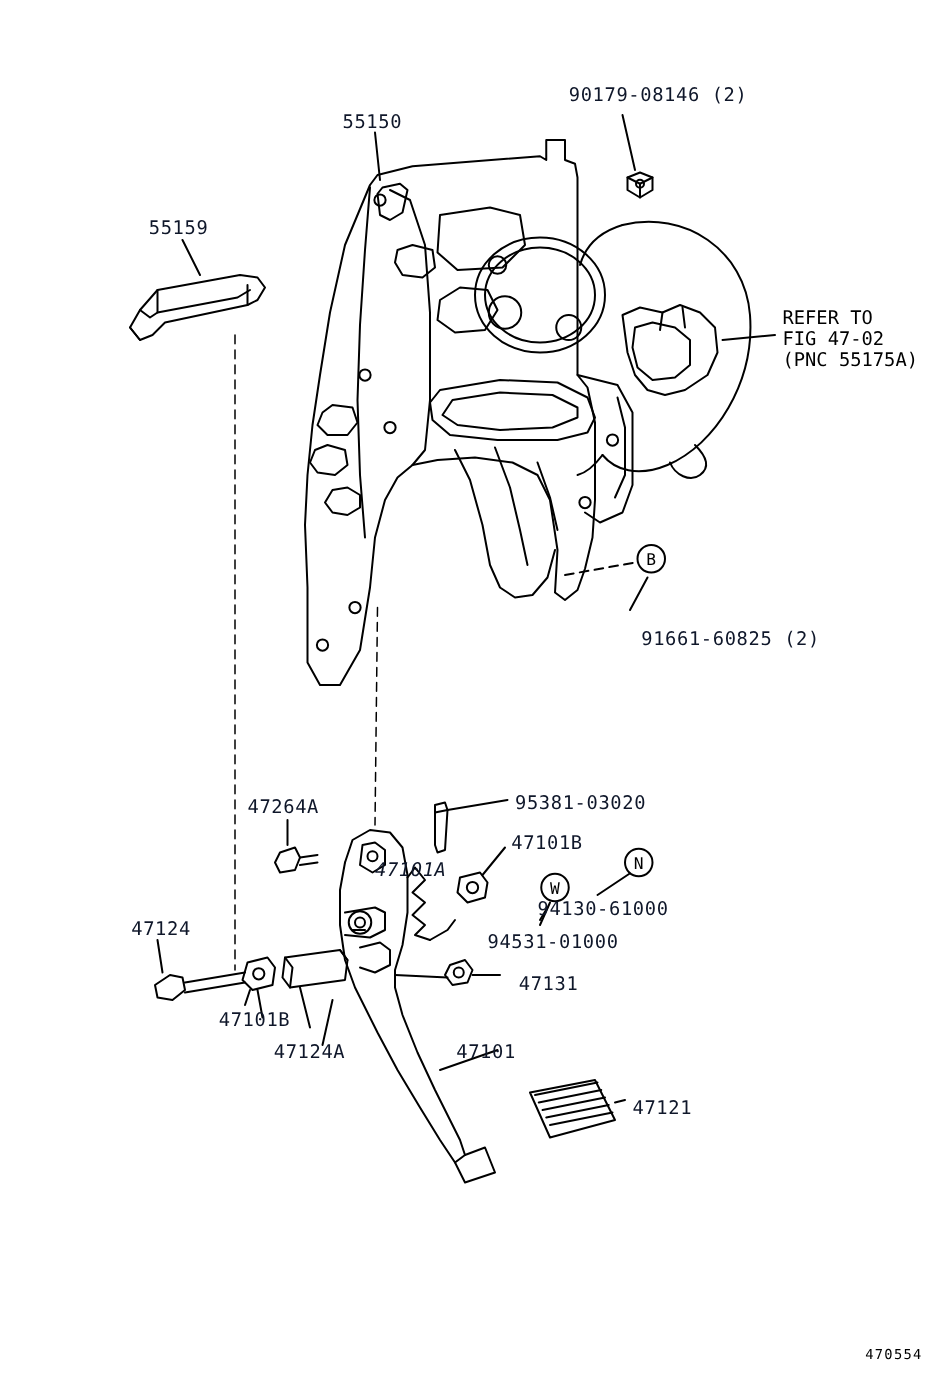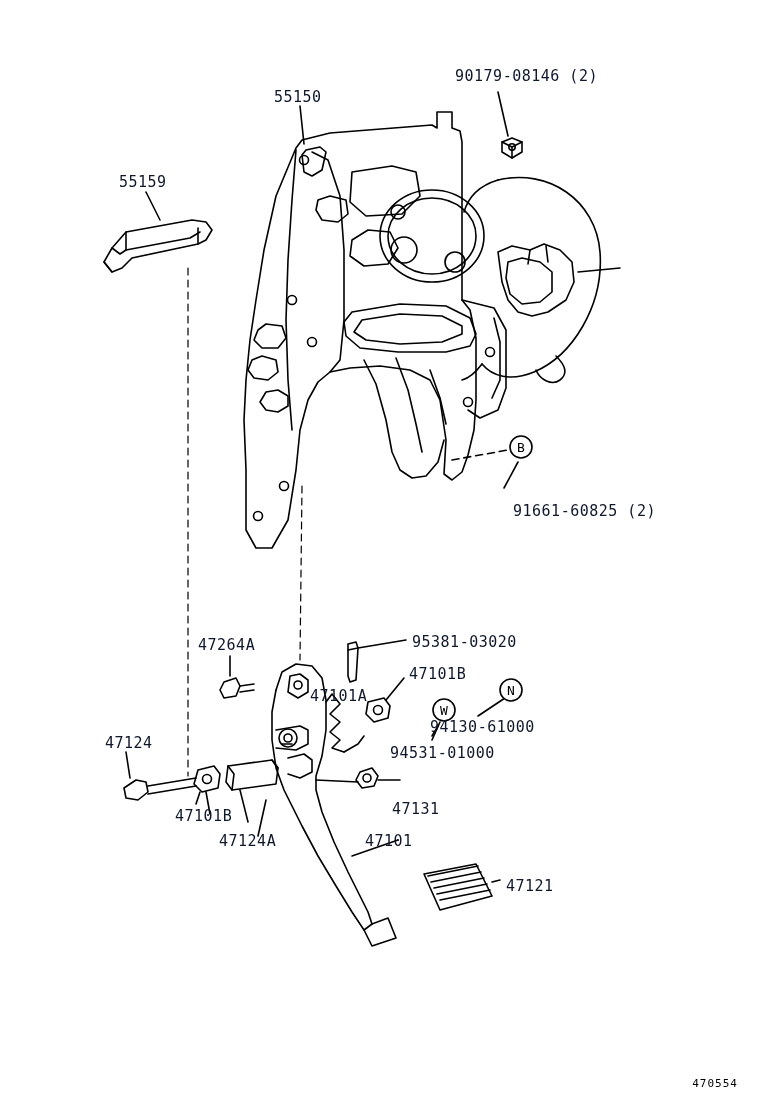--- a/index.html
+++ b/index.html
@@ -250,26 +250,29 @@
     </g>
   </svg>
 
   <div class="lbl" style="left:455px; top:68px;">90179-08146 (2)</div>
   <div class="lbl" style="left:274px; top:89px;">55150</div>
   <div class="lbl" style="left:119px; top:174px;">55159</div>
   <div class="lbl" style="left:465px; top:503px;margin-left:48px;">91661-60825 (2)</div>
   <div class="lbl" style="left:412px; top:634px;">95381-03020</div>
   <div class="lbl" style="left:198px; top:637px;">47264A</div>
   <div class="lbl" style="left:409px; top:666px;">47101B</div>
-  <div class="lbl" style="left:310px; top:688px;">47101A</div>
+  <div class="lbl" style="left:300px; top:688px;font-style:italic;">47101A</div>
   <div class="lbl" style="left:430px; top:719px;">94130-61000</div>
   <div class="lbl" style="left:390px; top:745px;">94531-01000</div>
   <div class="lbl" style="left:105px; top:735px;">47124</div>
-  <div class="lbl" style="left:392px; top:779px;margin-top:22px;">47131</div>
+  <div class="lbl" style="left:415px; top:779px;">47131</div>
   <div class="lbl" style="left:175px; top:808px;">47101B</div>
   <div class="lbl" style="left:219px; top:833px;">47124A</div>
   <div class="lbl" style="left:365px; top:833px;">47101</div>
   <div class="lbl" style="left:506px; top:878px;">47121</div>
 
+  <div class="refblock" style="left:626px; top:246px;">REFER TO
+FIG 47-02
+(PNC 55175A)</div>
 
   <div class="footer-code">470554</div>
 
 </div>
 
 </body></html>

